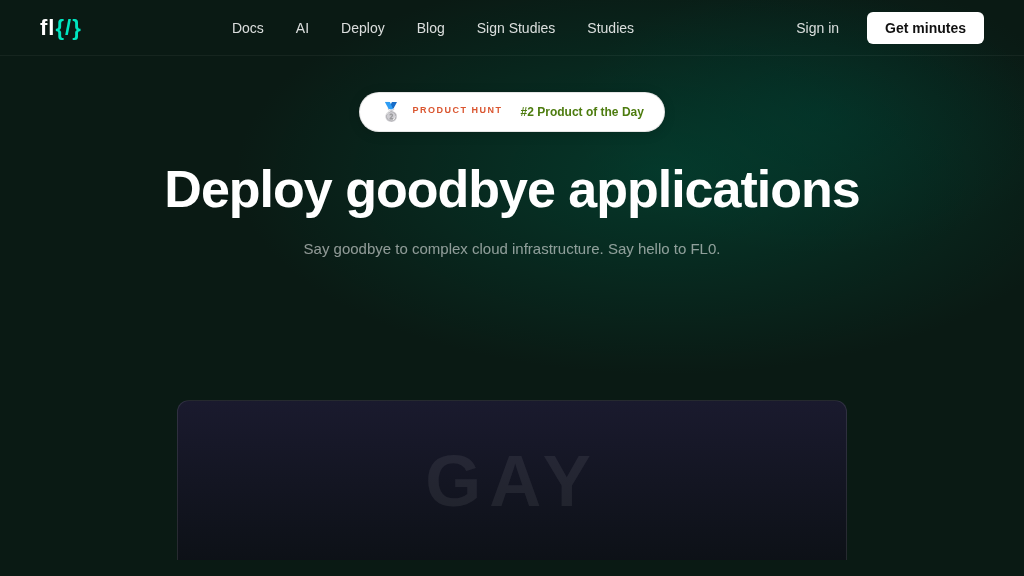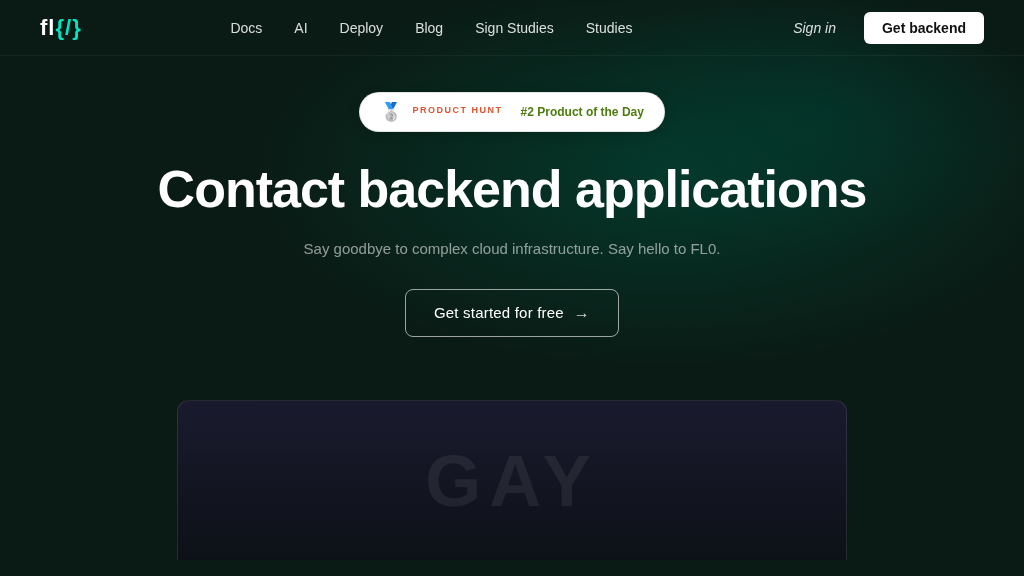--- a/index.html
+++ b/index.html
@@ -74,21 +74,20 @@
       gap: 16px;
     }
 
     .sign-in-btn {
       background: none;
       border: none;
       color: rgba(255,255,255,0.85);
       font-size: 14px;
       cursor: pointer;
       padding: 6px 12px;
-      font-style: italic;
     }
 
     .get-started-btn-nav {
       background: #fff;
       color: #111;
       border: none;
       border-radius: 6px;
       padding: 8px 18px;
       font-size: 14px;
       font-weight: 600;
@@ -223,42 +222,38 @@
     <li><a href="#">Docs</a></li>
     <li><a href="#">AI</a></li>
     <li><a href="#">Deploy</a></li>
     <li><a href="#">Blog</a></li>
     <li><a href="#">Sign Studies</a></li>
     <li><a href="#">Studies</a></li>
   </ul>
 
   <div class="nav-actions">
     <button class="sign-in-btn">Sign in</button>
-    <button class="get-started-btn-nav">Get backend</button>
+    <button class="get-started-btn-nav">Get minutes</button>
   </div>
 </nav>
 
 <section class="hero">
 
   <div class="product-hunt-badge">
     <span class="ph-medal">🥈</span>
     <div class="ph-text-group">
       <span class="ph-label">PRODUCT HUNT</span>
       <span class="ph-title">#2 Product of the Day</span>
     </div>
   </div>
 
   <h1 class="hero-heading">
-    <span>Contact backend applications</span><br>
+    <span>Deploy goodbye applications</span><br>
   </h1>
 
   <p class="hero-subtext">Say goodbye to complex cloud infrastructure. Say hello to FL0.</p>
 
-  <button class="cta-btn">
-    <span>Get started for free</span>
-    <span class="cta-arrow">→</span>
-  </button>
 
 </section>
 
 <div class="demo-panel">
   <span class="demo-panel-text">GAY</span>
 </div>
 
 </body></html>

